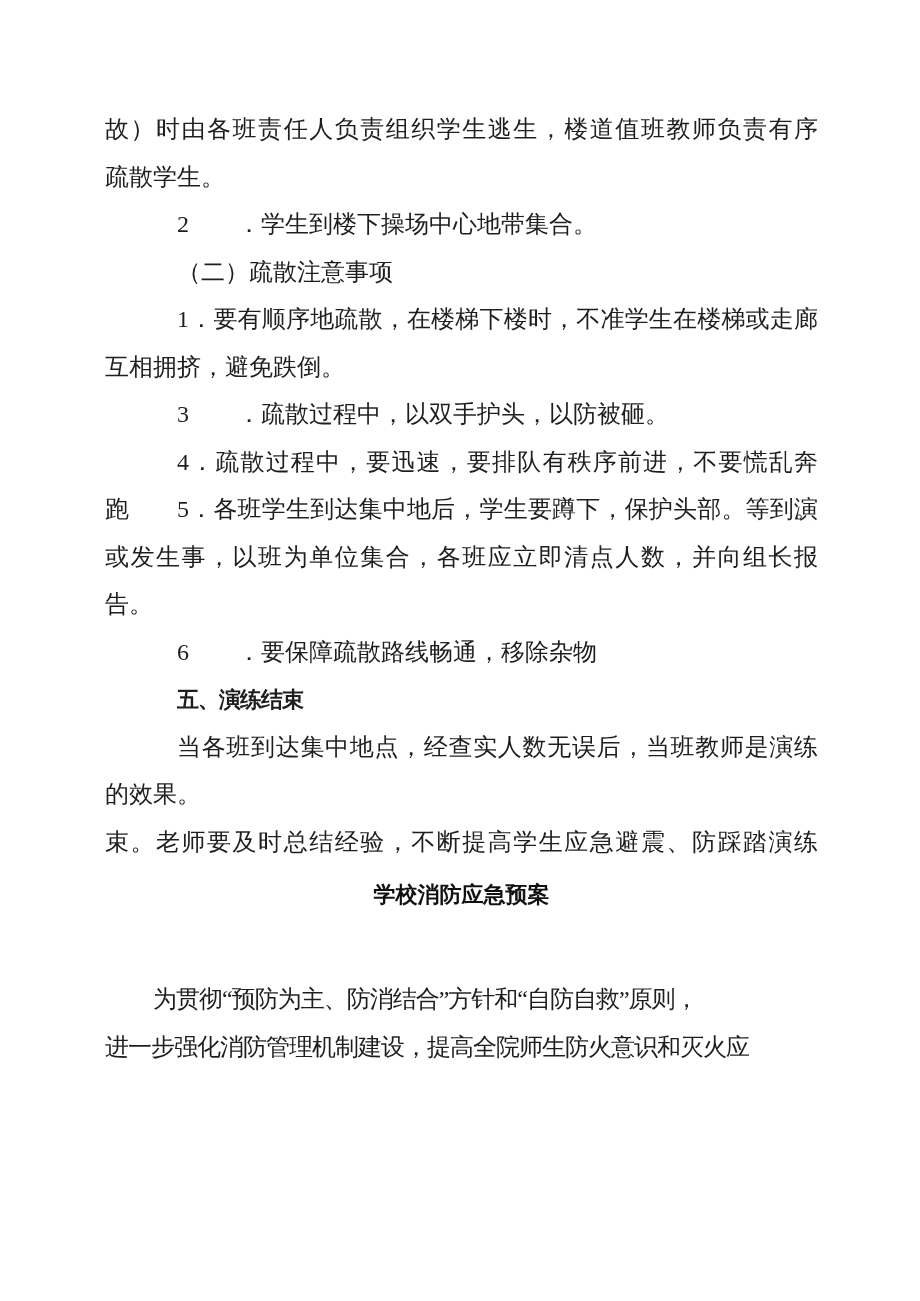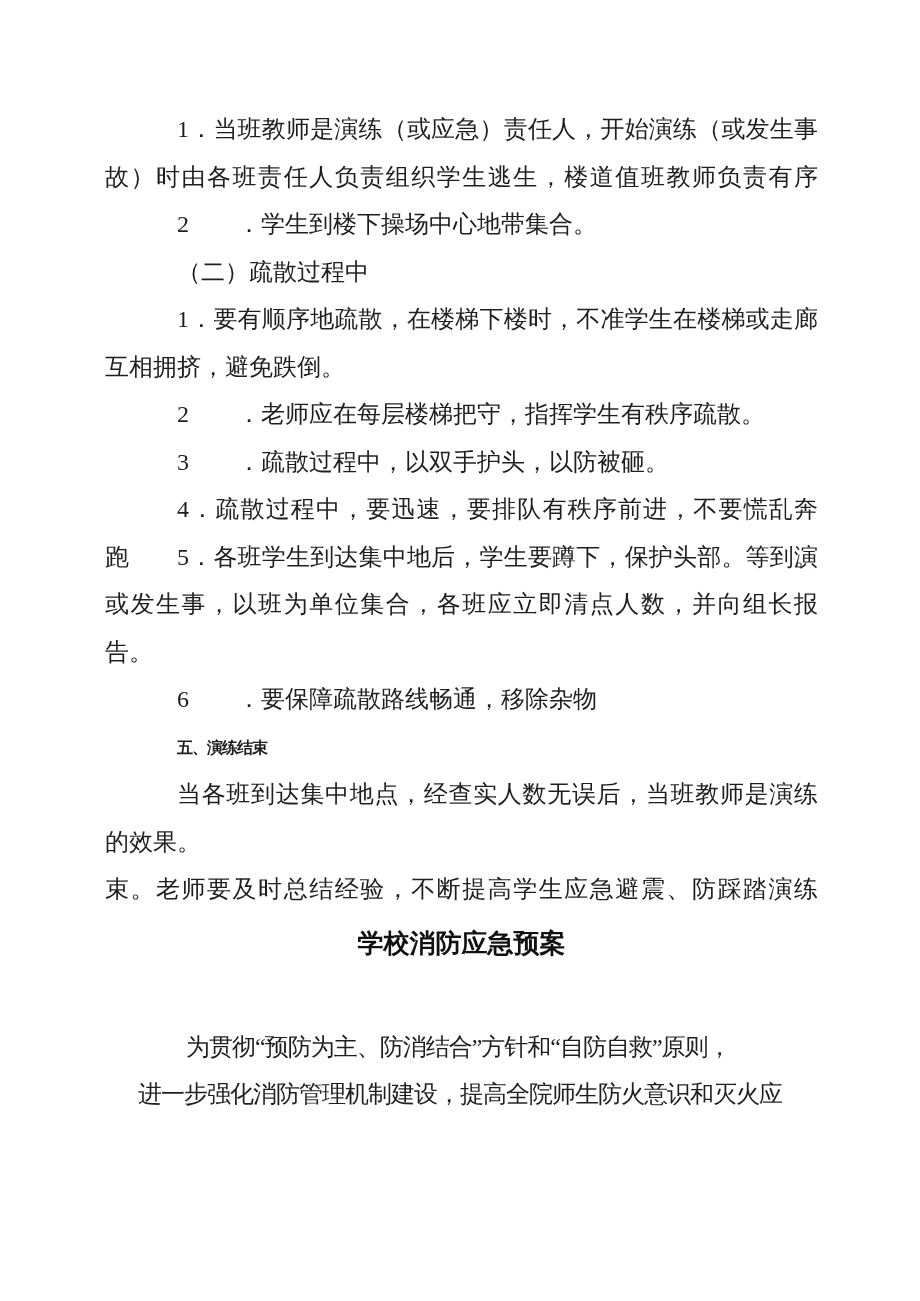--- a/index.html
+++ b/index.html
@@ -31,57 +31,55 @@
     white-space: normal;
     text-align: justify;
     text-align-last: justify;
   }
   .line.indent {
     text-indent: 72px;
   }
   .line.heading {
     font-family: "DejaVu Sans", "Liberation Sans", sans-serif;
     font-weight: 700;
-    font-size: 16px;
+    font-size: 22px;
     letter-spacing: -1px;
   }
   .line.title {
     font-family: Liberation Sans, sans-serif;
     font-weight: 700;
-    font-size: 26px;
+    font-size: 22px;
     color: #111111;
     text-align: center;
     text-align-last: center;
     text-indent: 0;
     height: 52px;
     line-height: 52px;
     margin: 3px 0 55px 0;
     letter-spacing: 0px;
   }
   .line.closing {
-    margin-left: 33px;
     width: 648px;
     letter-spacing: -1px;
   }
   .line.closing.indent {
     text-indent: 48px;
   }
 </style>
 </head>
 <body>
 
 <div id="page">
   <div id="doc">
-      <div class="line  indent j">1．当班教师是演练（或应急）责任人，开始演练（或发生事</div>
       <div class="line  j">故）时由各班责任人负责组织学生逃生，楼道值班教师负责有序</div>
+      <div class="line">疏散学生。</div>
       <div class="line  indent">2　　．学生到楼下操场中心地带集合。</div>
-      <div class="line  indent">（二）疏散过程中</div>
+      <div class="line  indent">（二）疏散注意事项</div>
       <div class="line  indent j">1．要有顺序地疏散，在楼梯下楼时，不准学生在楼梯或走廊</div>
       <div class="line">互相拥挤，避免跌倒。</div>
-      <div class="line  indent">2　　．老师应在每层楼梯把守，指挥学生有秩序疏散。</div>
       <div class="line  indent">3　　．疏散过程中，以双手护头，以防被砸。</div>
       <div class="line  indent j">4．疏散过程中，要迅速，要排队有秩序前进，不要慌乱奔跑。</div>
       <div class="line  indent j">5．各班学生到达集中地后，学生要蹲下，保护头部。等到演</div>
       <div class="line  j">或发生事，以班为单位集合，各班应立即清点人数，并向组长报</div>
       <div class="line">告。</div>
       <div class="line  indent">6　　．要保障疏散路线畅通，移除杂物</div>
       <div class="line heading indent">五、演练结束</div>
       <div class="line  indent j">当各班到达集中地点，经查实人数无误后，当班教师是演练</div>
       <div class="line">的效果。</div>
       <div class="line  j">束。老师要及时总结经验，不断提高学生应急避震、防踩踏演练</div>

